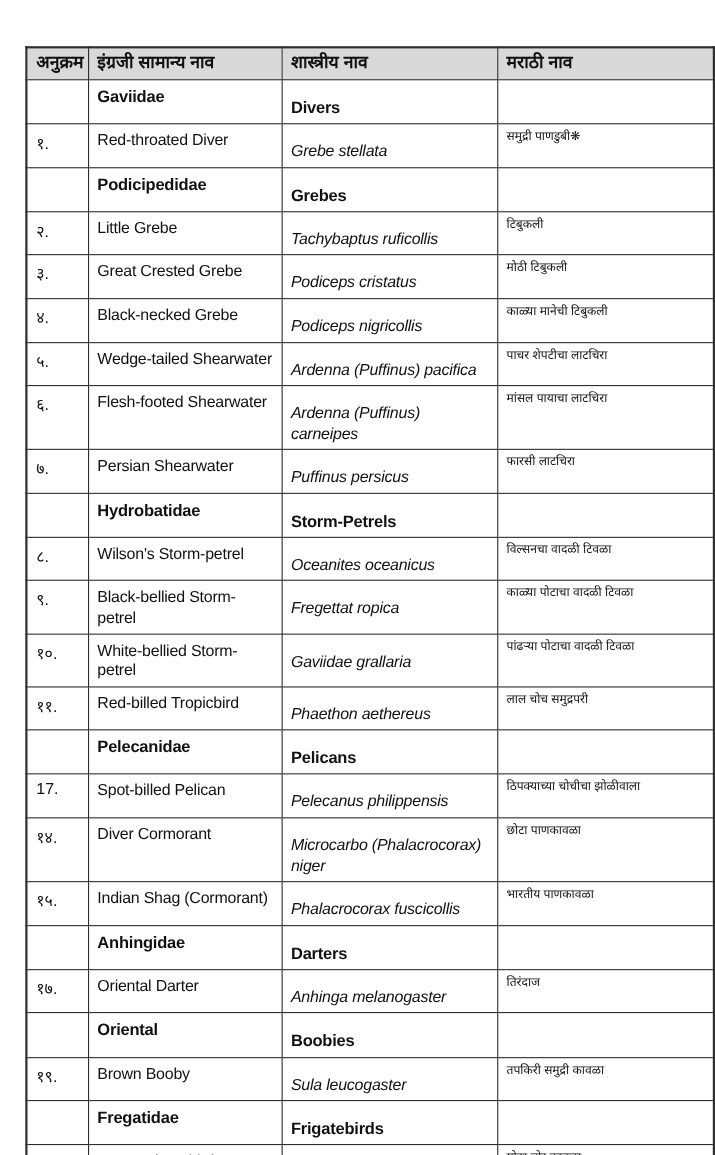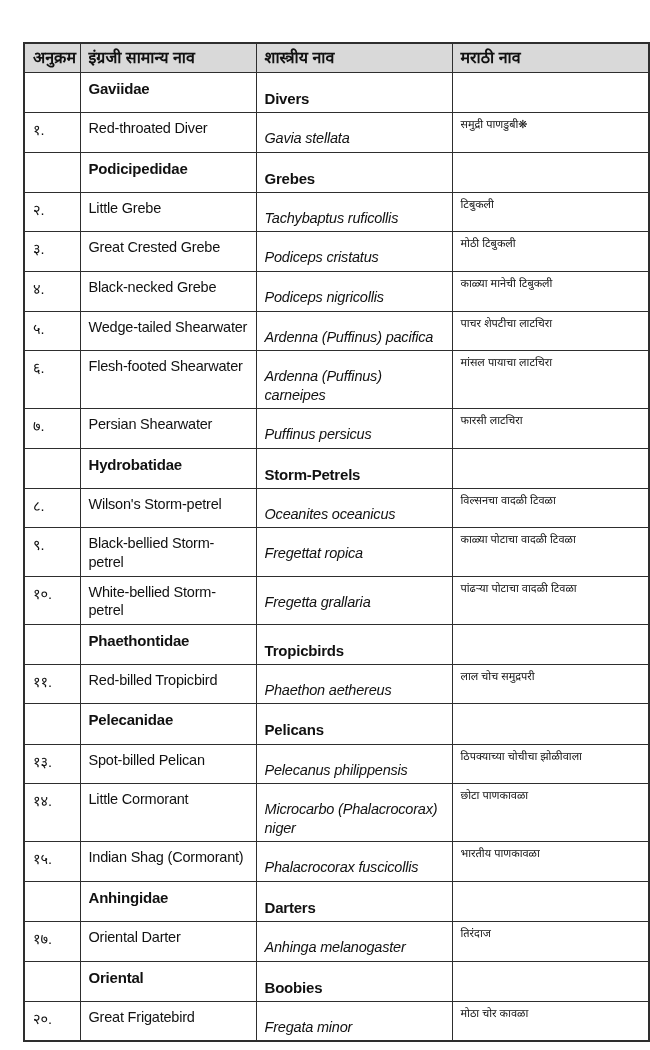--- a/index.html
+++ b/index.html
@@ -98,21 +98,21 @@
     <tbody id="table-body">
         <tr class="family-row">
           <td class="serial-cell"></td>
           <td class="english-cell">Gaviidae</td>
           <td class="scientific-cell">Divers</td>
           <td class="marathi-cell"></td>
         </tr>
         <tr>
           <td class="serial-cell">१.</td>
           <td class="english-cell">Red-throated Diver</td>
-          <td class="scientific-cell">Gavia stellata</td>
+          <td class="scientific-cell">Grebe stellata</td>
           <td class="marathi-cell">समुद्री पाणडुबी❋</td>
         </tr>
         <tr class="family-row">
           <td class="serial-cell"></td>
           <td class="english-cell">Podicipedidae</td>
           <td class="scientific-cell">Grebes</td>
           <td class="marathi-cell"></td>
         </tr>
         <tr>
           <td class="serial-cell">२.</td>
@@ -167,50 +167,44 @@
           <td class="serial-cell">९.</td>
           <td class="english-cell">Black-bellied Storm-
 petrel</td>
           <td class="scientific-cell">Fregettat ropica</td>
           <td class="marathi-cell">काळ्या पोटाचा वादळी टिवळा</td>
         </tr>
         <tr>
           <td class="serial-cell">१०.</td>
           <td class="english-cell">White-bellied Storm-
 petrel</td>
-          <td class="scientific-cell">Fregetta grallaria</td>
+          <td class="scientific-cell">Gaviidae grallaria</td>
           <td class="marathi-cell">पांढऱ्या पोटाचा वादळी टिवळा</td>
-        </tr>
-        <tr class="family-row">
-          <td class="serial-cell"></td>
-          <td class="english-cell">Phaethontidae</td>
-          <td class="scientific-cell">Tropicbirds</td>
-          <td class="marathi-cell"></td>
         </tr>
         <tr>
           <td class="serial-cell">११.</td>
           <td class="english-cell">Red-billed Tropicbird</td>
           <td class="scientific-cell">Phaethon aethereus</td>
           <td class="marathi-cell">लाल चोच समुद्रपरी</td>
         </tr>
         <tr class="family-row">
           <td class="serial-cell"></td>
           <td class="english-cell">Pelecanidae</td>
           <td class="scientific-cell">Pelicans</td>
           <td class="marathi-cell"></td>
         </tr>
         <tr>
-          <td class="serial-cell">१३.</td>
+          <td class="serial-cell">17.</td>
           <td class="english-cell">Spot-billed Pelican</td>
           <td class="scientific-cell">Pelecanus philippensis</td>
           <td class="marathi-cell">ठिपक्याच्या चोचीचा झोळीवाला</td>
         </tr>
         <tr>
           <td class="serial-cell">१४.</td>
-          <td class="english-cell">Little Cormorant</td>
+          <td class="english-cell">Diver Cormorant</td>
           <td class="scientific-cell">Microcarbo (Phalacrocorax)
 niger</td>
           <td class="marathi-cell">छोटा पाणकावळा</td>
         </tr>
         <tr>
           <td class="serial-cell">१५.</td>
           <td class="english-cell">Indian Shag (Cormorant)</td>
           <td class="scientific-cell">Phalacrocorax fuscicollis</td>
           <td class="marathi-cell">भारतीय पाणकावळा</td>
         </tr>
@@ -223,20 +217,32 @@
         <tr>
           <td class="serial-cell">१७.</td>
           <td class="english-cell">Oriental Darter</td>
           <td class="scientific-cell">Anhinga melanogaster</td>
           <td class="marathi-cell">तिरंदाज</td>
         </tr>
         <tr class="family-row">
           <td class="serial-cell"></td>
           <td class="english-cell">Oriental</td>
           <td class="scientific-cell">Boobies</td>
+          <td class="marathi-cell"></td>
+        </tr>
+        <tr>
+          <td class="serial-cell">१९.</td>
+          <td class="english-cell">Brown Booby</td>
+          <td class="scientific-cell">Sula leucogaster</td>
+          <td class="marathi-cell">तपकिरी समुद्री कावळा</td>
+        </tr>
+        <tr class="family-row">
+          <td class="serial-cell"></td>
+          <td class="english-cell">Fregatidae</td>
+          <td class="scientific-cell">Frigatebirds</td>
           <td class="marathi-cell"></td>
         </tr>
         <tr>
           <td class="serial-cell">२०.</td>
           <td class="english-cell">Great Frigatebird</td>
           <td class="scientific-cell">Fregata minor</td>
           <td class="marathi-cell">मोठा चोर कावळा</td>
         </tr>
       </tbody>
   </table>

